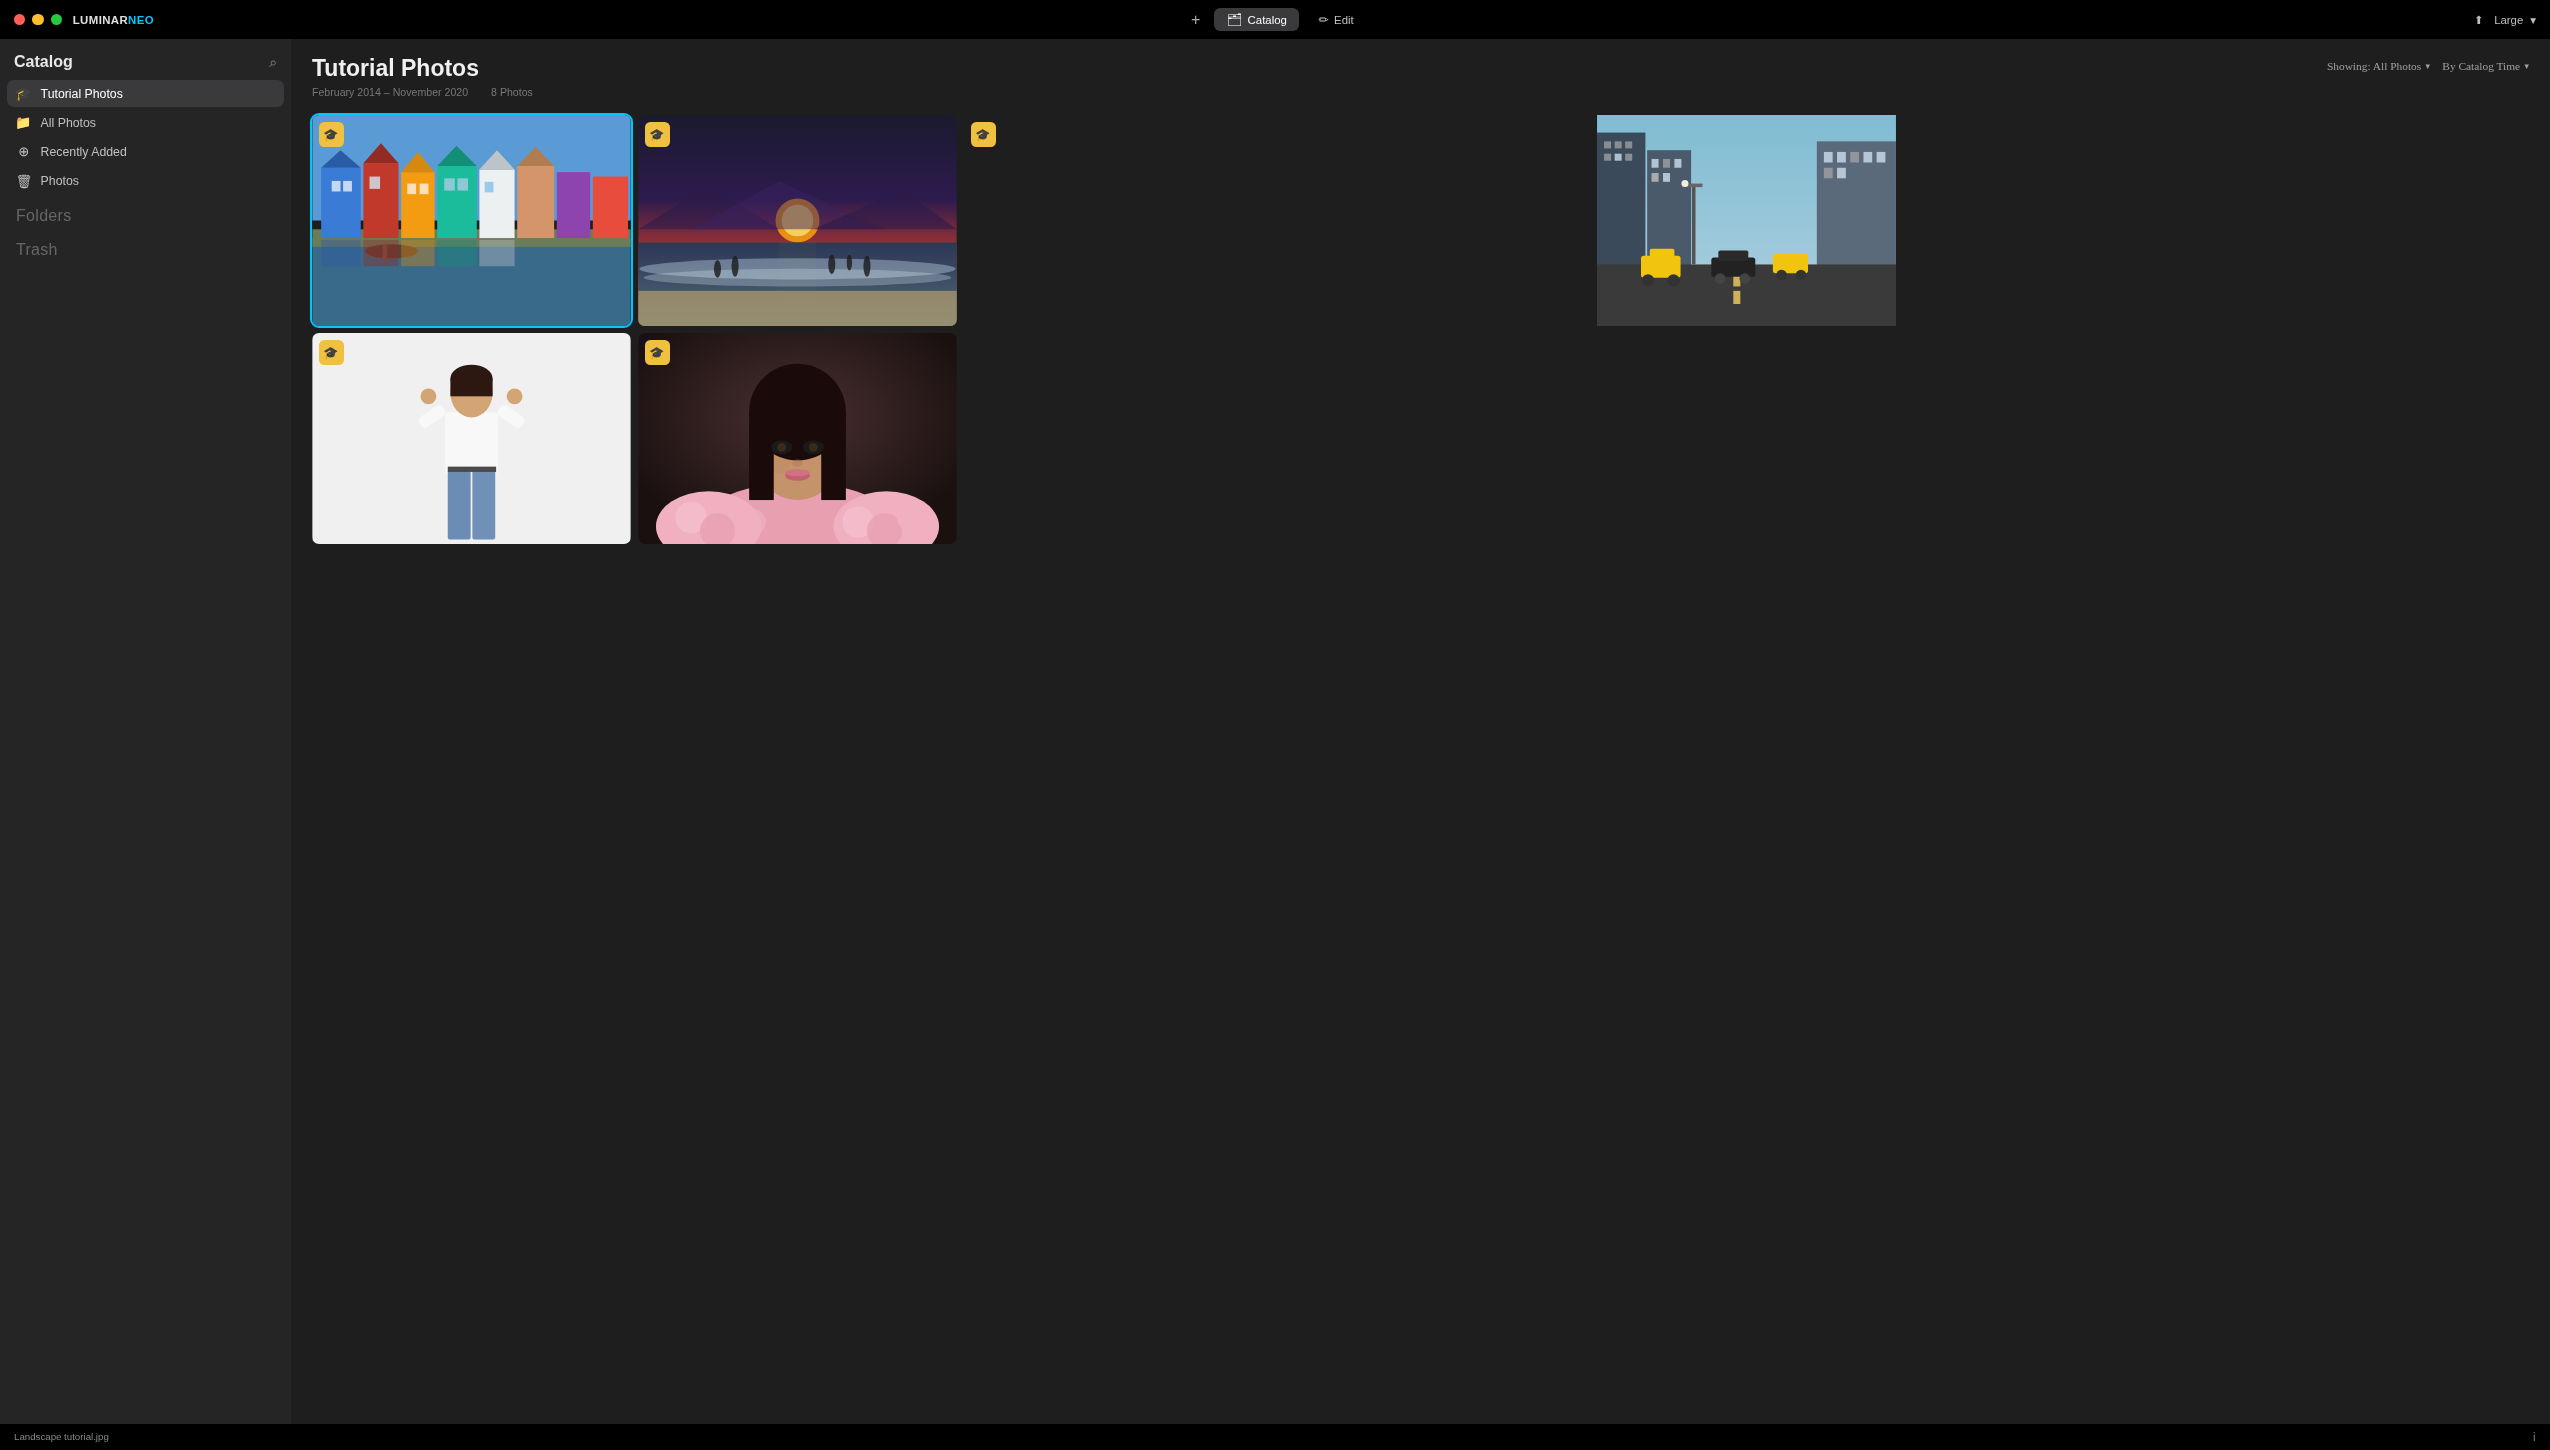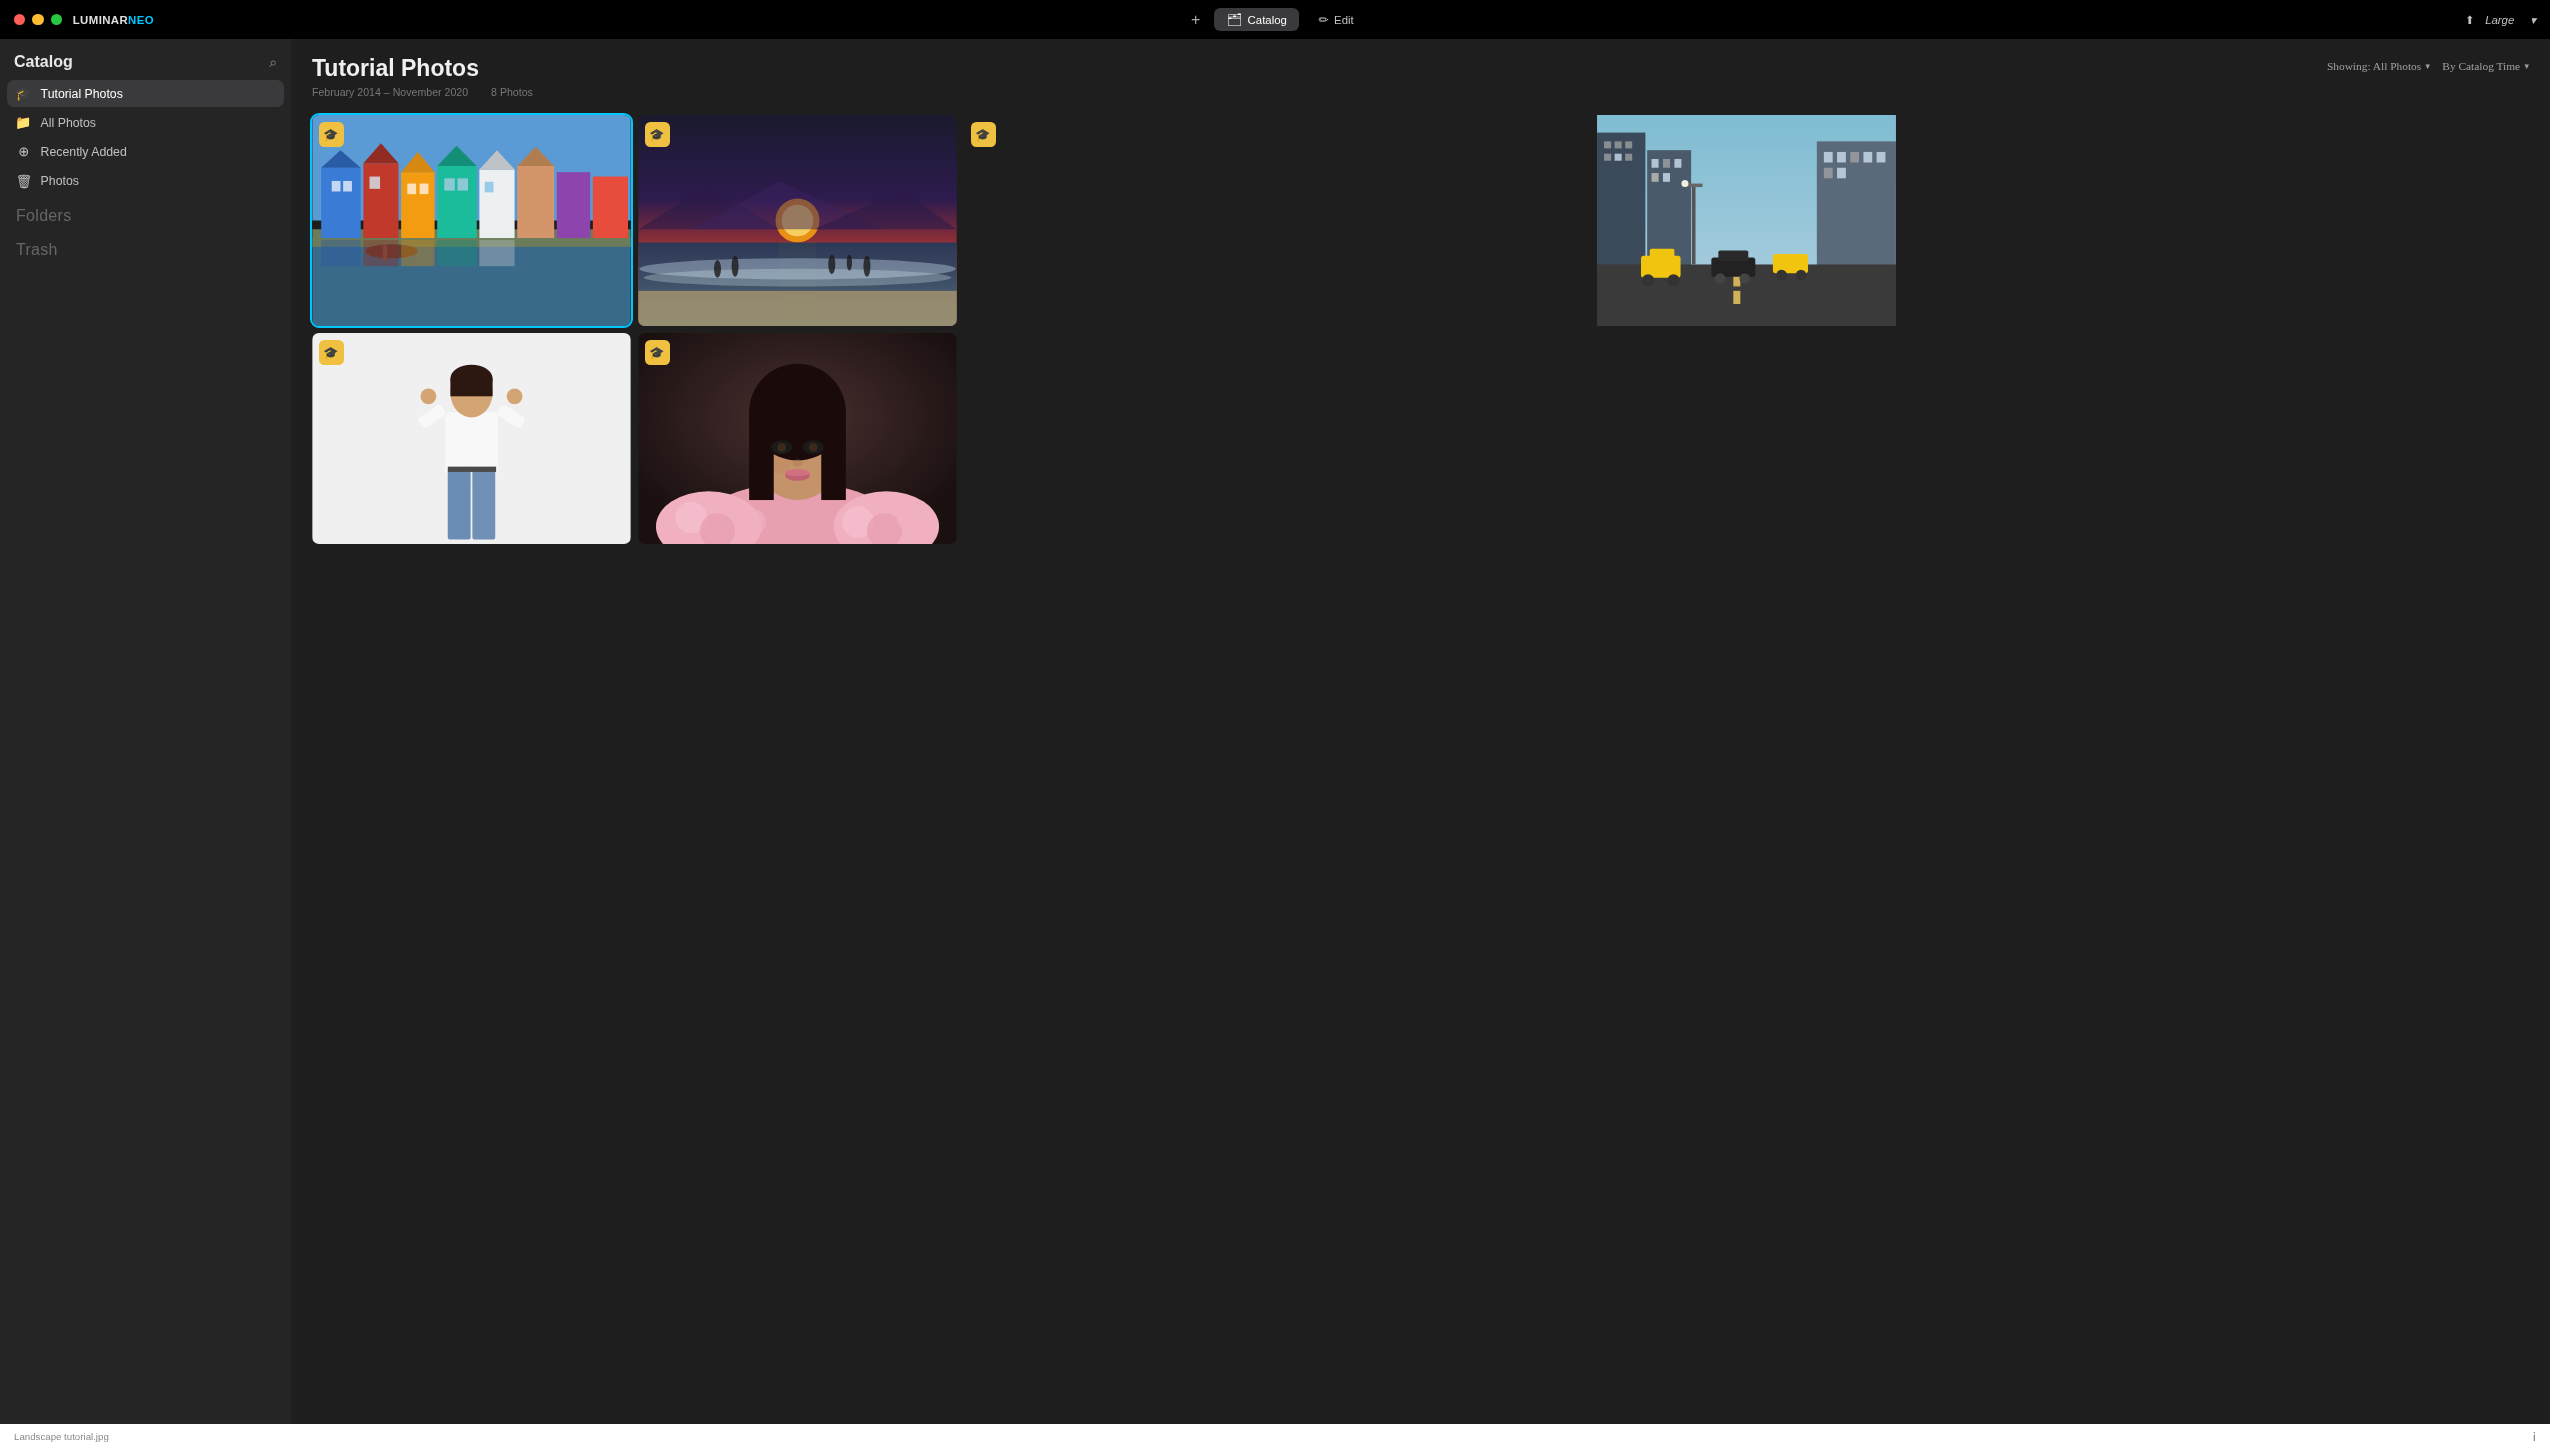--- a/index.html
+++ b/index.html
@@ -88,22 +88,21 @@
       gap: 10.6px;
     }
     .share-icon, .size-selector {
       color: #c0c0c0;
       font-size: 11.4px;
       cursor: pointer;
     }
     .size-selector {
       display: flex;
       align-items: center;
-      gap: 16px;
-      font-style: italic;
+      gap: 7px;
     }
 
     
     .main-layout {
       display: flex;
       flex: 1;
       overflow: hidden;
     }
 
     
@@ -246,21 +245,21 @@
       display: flex;
       align-items: center;
       justify-content: center;
       font-size: 12.3px;
       z-index: 2;
     }
 
     
     .statusbar {
       height: 26.4px;
-      background: #ffffff;
+      background: #000000;
       display: flex;
       align-items: center;
       padding: 0 14px;
       justify-content: space-between;
       flex-shrink: 0;
     }
     .statusbar-left {
       font-size: 9.7px;
       color: #888;
     }

